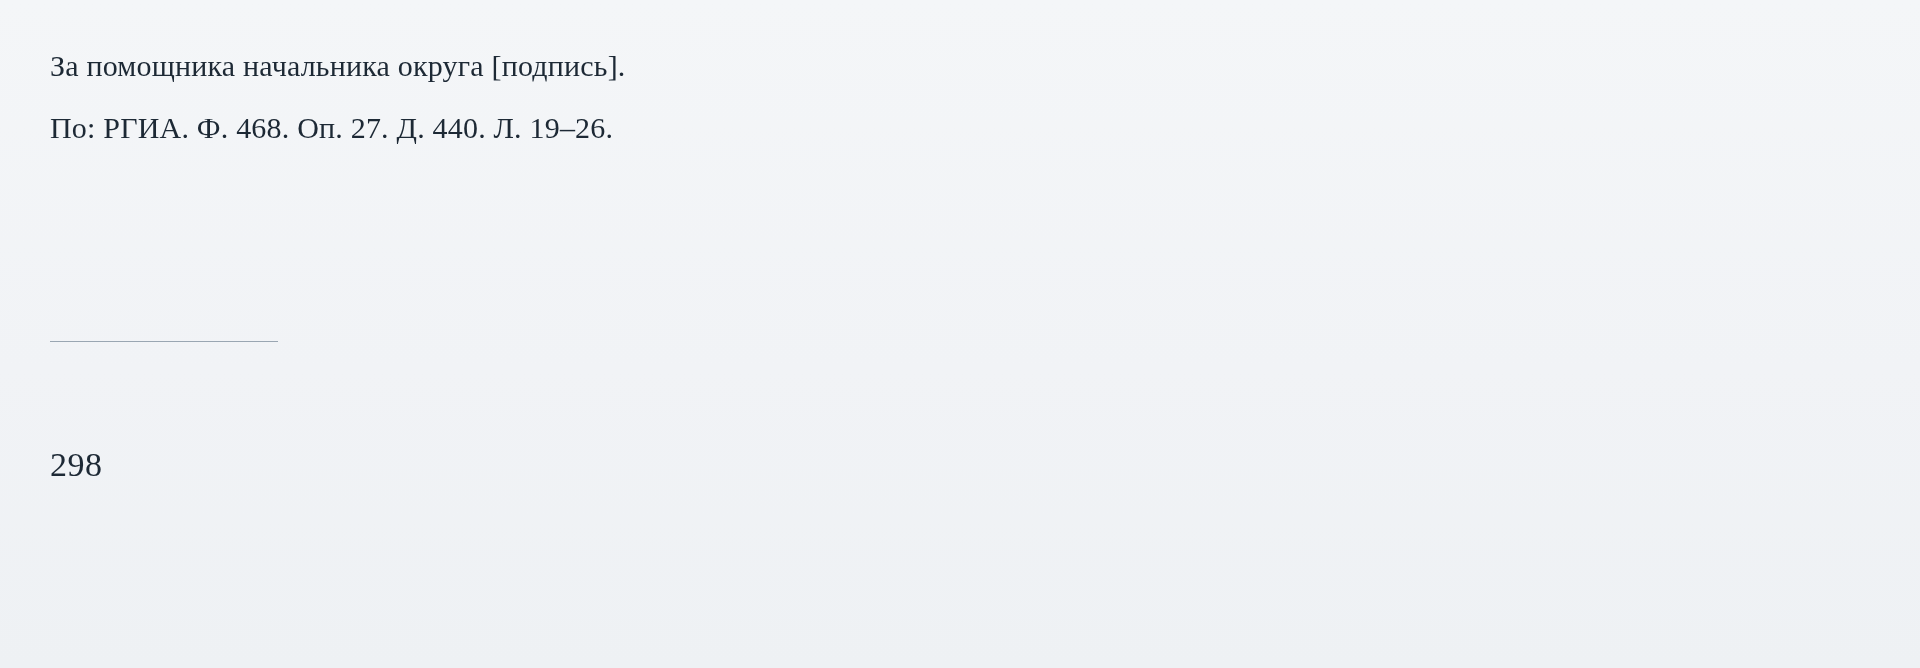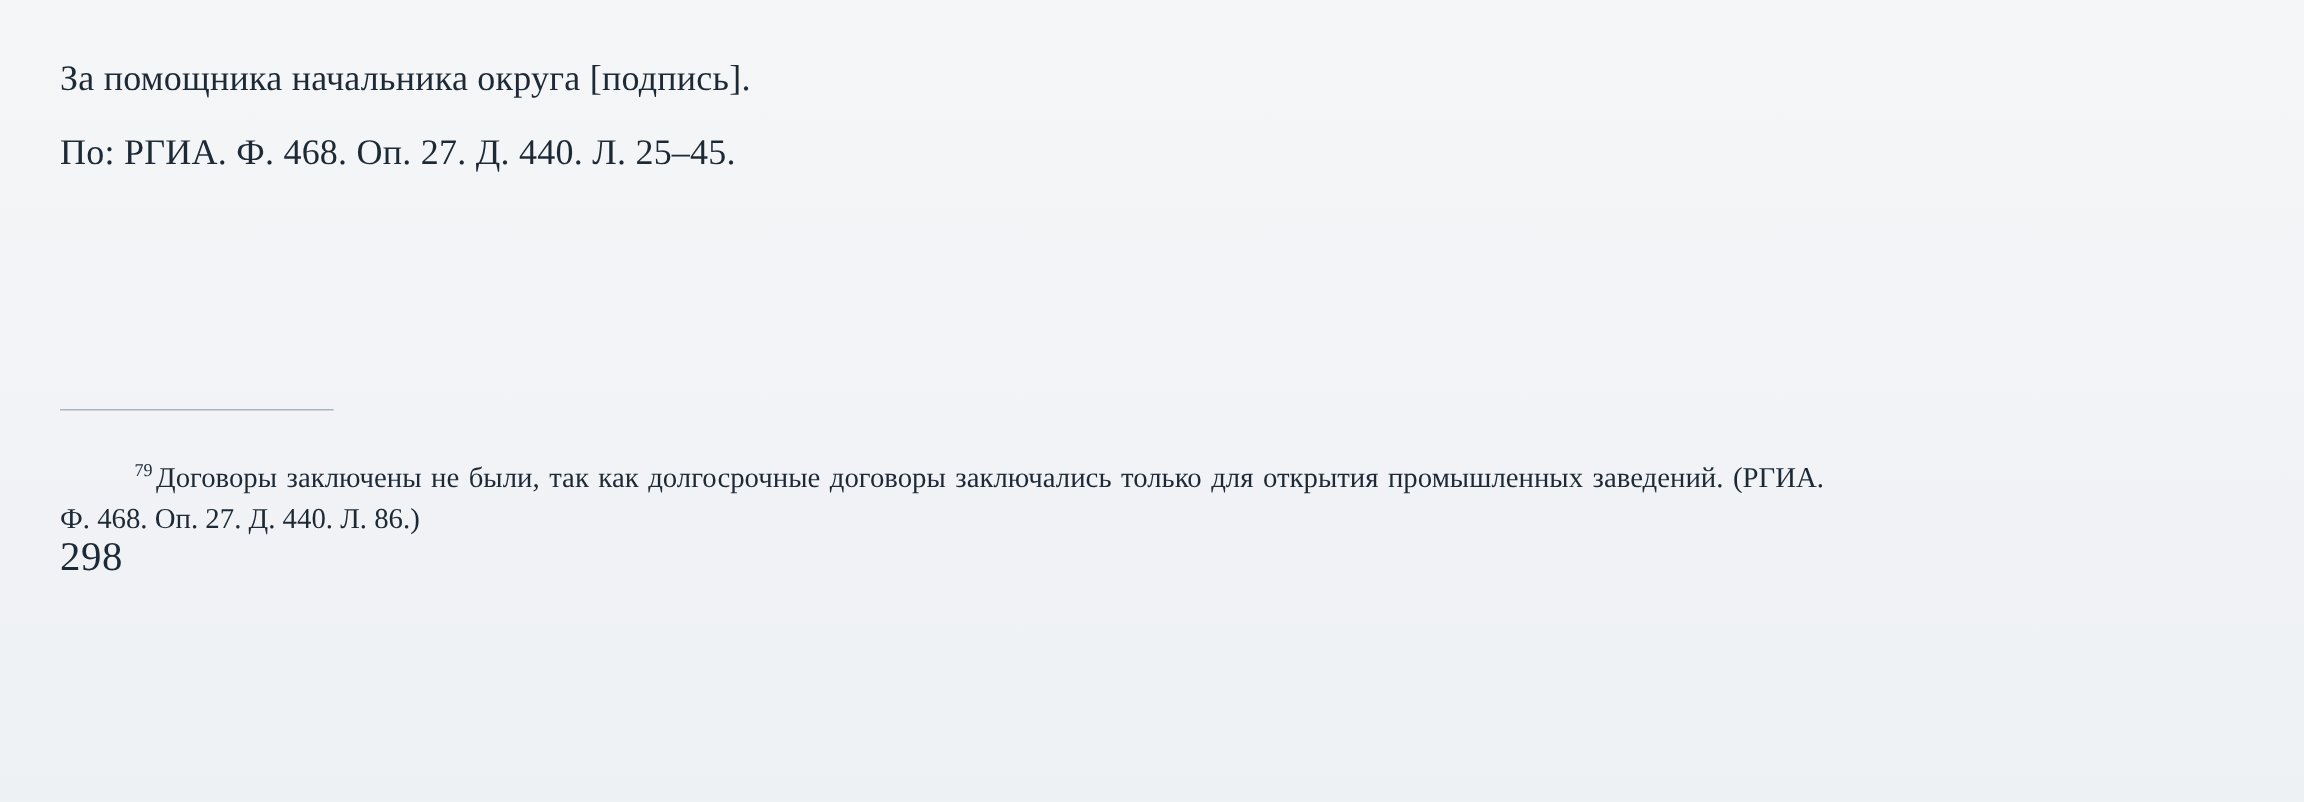--- a/index.html
+++ b/index.html
@@ -78,24 +78,21 @@
   }
 </style>
 </head>
 <body>
 
 <div class="page">
   <div class="page-inner">
 
     <p class="body-line line-signature">За помощника начальника округа [подпись].</p>
 
-    <p class="body-line line-source">По: РГИА. Ф. 468. Оп. 27. Д. 440. Л. 25–45.</p>
+    <p class="body-line line-source">По: РГИА. Ф. 468. Оп. 27. Д. 440. Л. 19–26.</p>
 
     <div class="footnote-rule"></div>
 
-    <p class="footnote">
-      <span class="footnote-marker">79</span><span>Договоры заключены не были, так как долгосрочные договоры заключались только для открытия промышленных заведений. (РГИА. Ф. 468. Оп. 27. Д. 440. Л. 86.)</span>
-    </p>
 
     <div class="page-number">298</div>
 
   </div>
 </div>
 
 </body></html>

